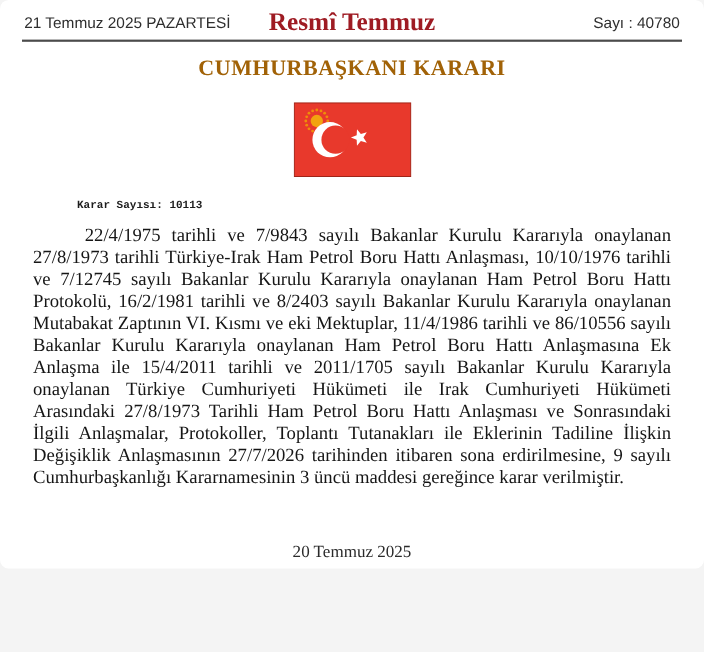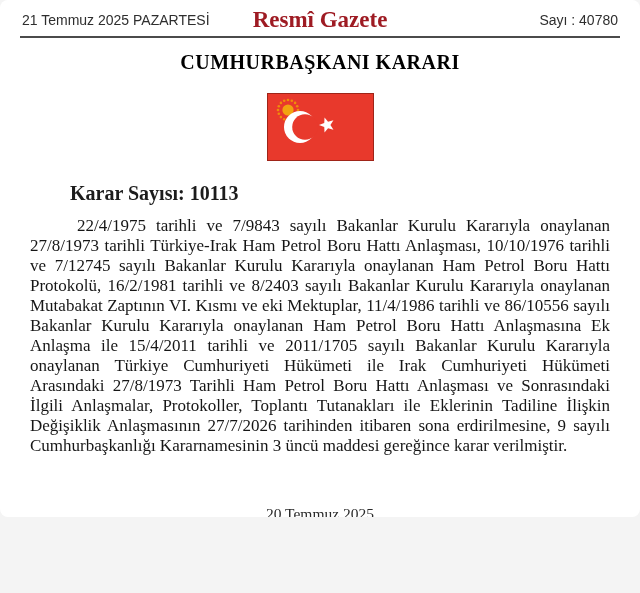--- a/index.html
+++ b/index.html
@@ -47,38 +47,39 @@
     border-top: 2.5px solid #4b4b4b;
     margin: 3px 20px 0 20px;
   }
   
   .decree-heading {
     margin: 13px 0 0 0;
     text-align: center;
     font-size: 20px;
     font-weight: bold;
     letter-spacing: 0.5px;
-    color: #000000;
+    color: #a16207;
   }
   
   .flag-wrap {
     margin-top: 19px;
     display: flex;
     justify-content: center;
   }
   .flag-wrap svg { display: block; }
   .f-red   { fill: var(--flag-red, #e8392c); }
   .f-white { fill: #ffffff; }
   .f-sun   { fill: var(--sun-gold, #f2a30f); }
   .f-sundot{ fill: #ef8d0a; }
   
   .decision-number {
     margin: 21px 30px 0 70px;
-    font-size: 20px;
+    font-size: 10px;
     font-weight: bold;
+    font-family: Liberation Mono, monospace;
   }
   .decree-body {
     margin: 11px 30px 0 30px;
     font-size: 17px;
     line-height: 20px;
     text-align: justify;
     text-indent: 47px;
     color: #161616;
   }
   .decision-date {
@@ -107,21 +108,21 @@
     white-space: nowrap;
   }
 </style>
 </head>
 <body>
 
 <div class="page">
 
   <div class="masthead">
     <span class="left">21 Temmuz 2025 PAZARTESİ</span>
-    <span class="center">Resmî Gazete</span>
+    <span class="center">Resmî Temmuz</span>
     <span class="right">Sayı : 40780</span>
   </div>
   <hr class="masthead-divider">
 
   <div class="decree-heading">CUMHURBAŞKANI KARARI</div>
 
   <div class="flag-wrap">
     <svg width="107" height="68" viewBox="0 0 107 68" xmlns="http://www.w3.org/2000/svg">
       <rect class="f-red" x="0.5" y="0.5" width="106" height="67" stroke="#9f2418" stroke-width="1"></rect>
 

